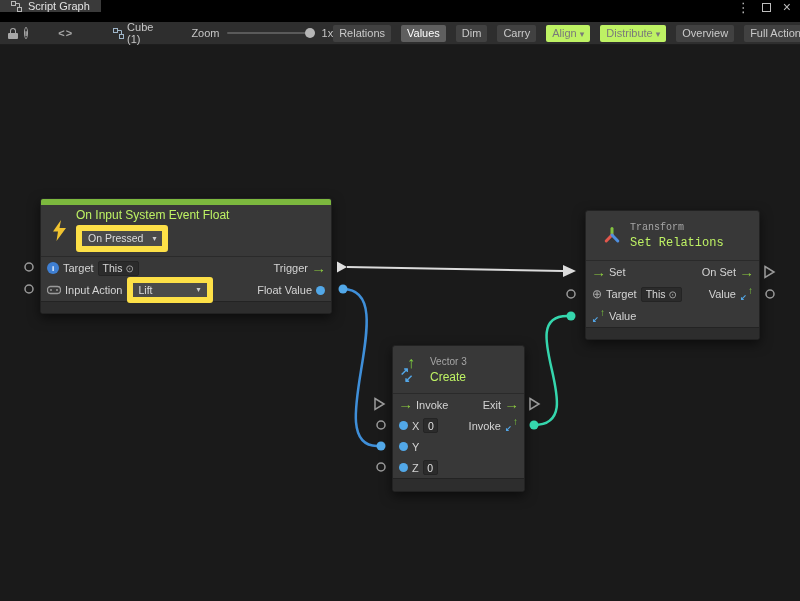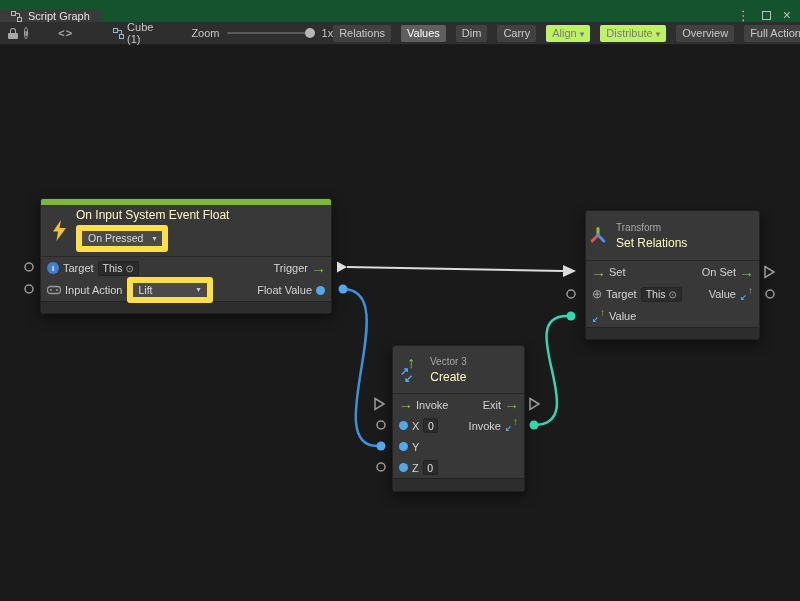--- a/index.html
+++ b/index.html
@@ -1,20 +1,20 @@
 <!DOCTYPE html>
 <html><head>
 <meta charset="utf-8">
 <style>
   * { box-sizing: border-box; margin: 0; padding: 0; }
   html,body { width:800px; height:601px; background:#191919; font-family:"Liberation Sans", sans-serif; }
   .app { position:relative; width:800px; height:601px; overflow:hidden; background:#1a1a1a; }
 
   
-  .titlebar { position:absolute; top:0; left:0; right:0; height:22px; background:#14532d; display:flex; align-items:flex-end; z-index:10; }
+  .titlebar { position:absolute; top:0; left:0; right:0; height:22px; background:#000000; display:flex; align-items:flex-start; z-index:10; }
   .tab { display:flex; align-items:center; gap:6px; background:#3a3a3a; padding:0 11px; font-size:11px; color:#e2e2e2; }
   .win-controls { margin-left:auto; display:flex; align-items:center; gap:12px; padding-right:9px; color:#bdbdbd; }
   .menu-dots { font-size:13px; line-height:1; cursor:default; }
   .max-box { width:9px; height:9px; border:1.5px solid #bdbdbd; display:inline-block; }
   .close-x { font-size:14px; line-height:1; }
 
   
   .toolbar { position:absolute; top:22px; left:0; right:0; height:23px; background:#2e2e2e; border-bottom:1px solid #1d1d1d; display:flex; align-items:center; font-size:11px; color:#c6c6c6; z-index:10; }
   .lock { margin-left:8px; position:relative; width:10px; height:11px; }
   .lock .shackle { position:absolute; top:0; left:2px; width:6px; height:6px; border:1.5px solid #a8a8a8; border-bottom:none; border-radius:3px 3px 0 0; }
@@ -29,21 +29,21 @@
   .tbtn { padding:3px 6px; background:#414141; border-radius:2px; line-height:1; color:#cacaca; white-space:nowrap; }
   .tbtn.active { background:#5f5f5f; color:#ffffff; }
   .tbtn.disabled { background:#bef264; color:#7a7a7a; }
   .tbtn .caret { margin-left:3px; font-size:9px; }
 
   
   .node { position:absolute; background:#383838; border:1px solid #222222; border-radius:3px; box-shadow:0 4px 12px rgba(0,0,0,0.55); font-size:11px; color:#d4d4d4; z-index:2; }
   .accent-bar { height:6px; background:#7cb83e; border-radius:2px 2px 0 0; }
   .node-header { display:flex; align-items:center; gap:9px; padding:0 8px 0 11px; border-bottom:1px solid #2a2a2a; }
   .header-col { display:flex; flex-direction:column; justify-content:center; gap:4px; }
-  .node-title { font-size:12px; color:#fef9c3; line-height:1; white-space:nowrap;text-align:center; }
+  .node-title { font-size:12px; color:#bef264; line-height:1; white-space:nowrap; }
   .node-subtitle { font-size:10px; color:#a6a6a6; line-height:1; }
   .node-row { height:22px; display:flex; align-items:center; justify-content:space-between; padding:0 6px; }
   .v3 .node-row { height:21px; }
   .row-left, .row-right { display:flex; align-items:center; gap:4px; }
   .node-footer { height:12px; background:#2d2d2d; border-top:1px solid #232323; border-radius:0 0 2px 2px; }
 
   .mini-dd { display:inline-flex; align-items:center; gap:9px; background:#4a4a4a; border:6px solid #fde047; border-radius:3px; padding:2px 6px; font-size:10.5px; color:#dcdcdc; width:max-content; line-height:1; }
   .mini-dd.wide { width:86px; justify-content:space-between; }
   .mini-dd .dd-caret { font-size:8px; color:#cccccc; }
   .chip { display:inline-flex; align-items:center; gap:3px; background:#2b2b2b; border:1px solid #242424; border-radius:2px; padding:0 4px; height:15px; font-size:10.5px; color:#d8d8d8; }
@@ -217,21 +217,21 @@
       <div class="row-left">
         <span class="port-dot"></span>
         <span>Z</span>
         <span class="val-box">0</span>
       </div>
     </div>
     <div class="node-footer" style="height:13px;"></div>
   </div>
 
   <div class="node" style="left:585px; top:210px; width:175px;">
-    <div class="node-header" style="height:50px; padding-left:3px;">
+    <div class="node-header" style="height:50px; padding-left:17px;font-family:Liberation Mono, monospace;">
       <svg class="header-icon-svg" width="18" height="19" viewBox="0 0 18 19">
           <line x1="9" y1="9" x2="9" y2="2.5" stroke="#84c341" stroke-width="3" stroke-linecap="round"></line>
           <line x1="9" y1="9" x2="3.2" y2="15" stroke="#e2574c" stroke-width="3" stroke-linecap="round"></line>
           <line x1="9" y1="9" x2="14.8" y2="15" stroke="#4f8fe0" stroke-width="3" stroke-linecap="round"></line>
         </svg>
       <div class="header-col">
         <div class="node-subtitle">Transform</div>
         <div class="node-title">Set Relations</div>
       </div>
     </div>

